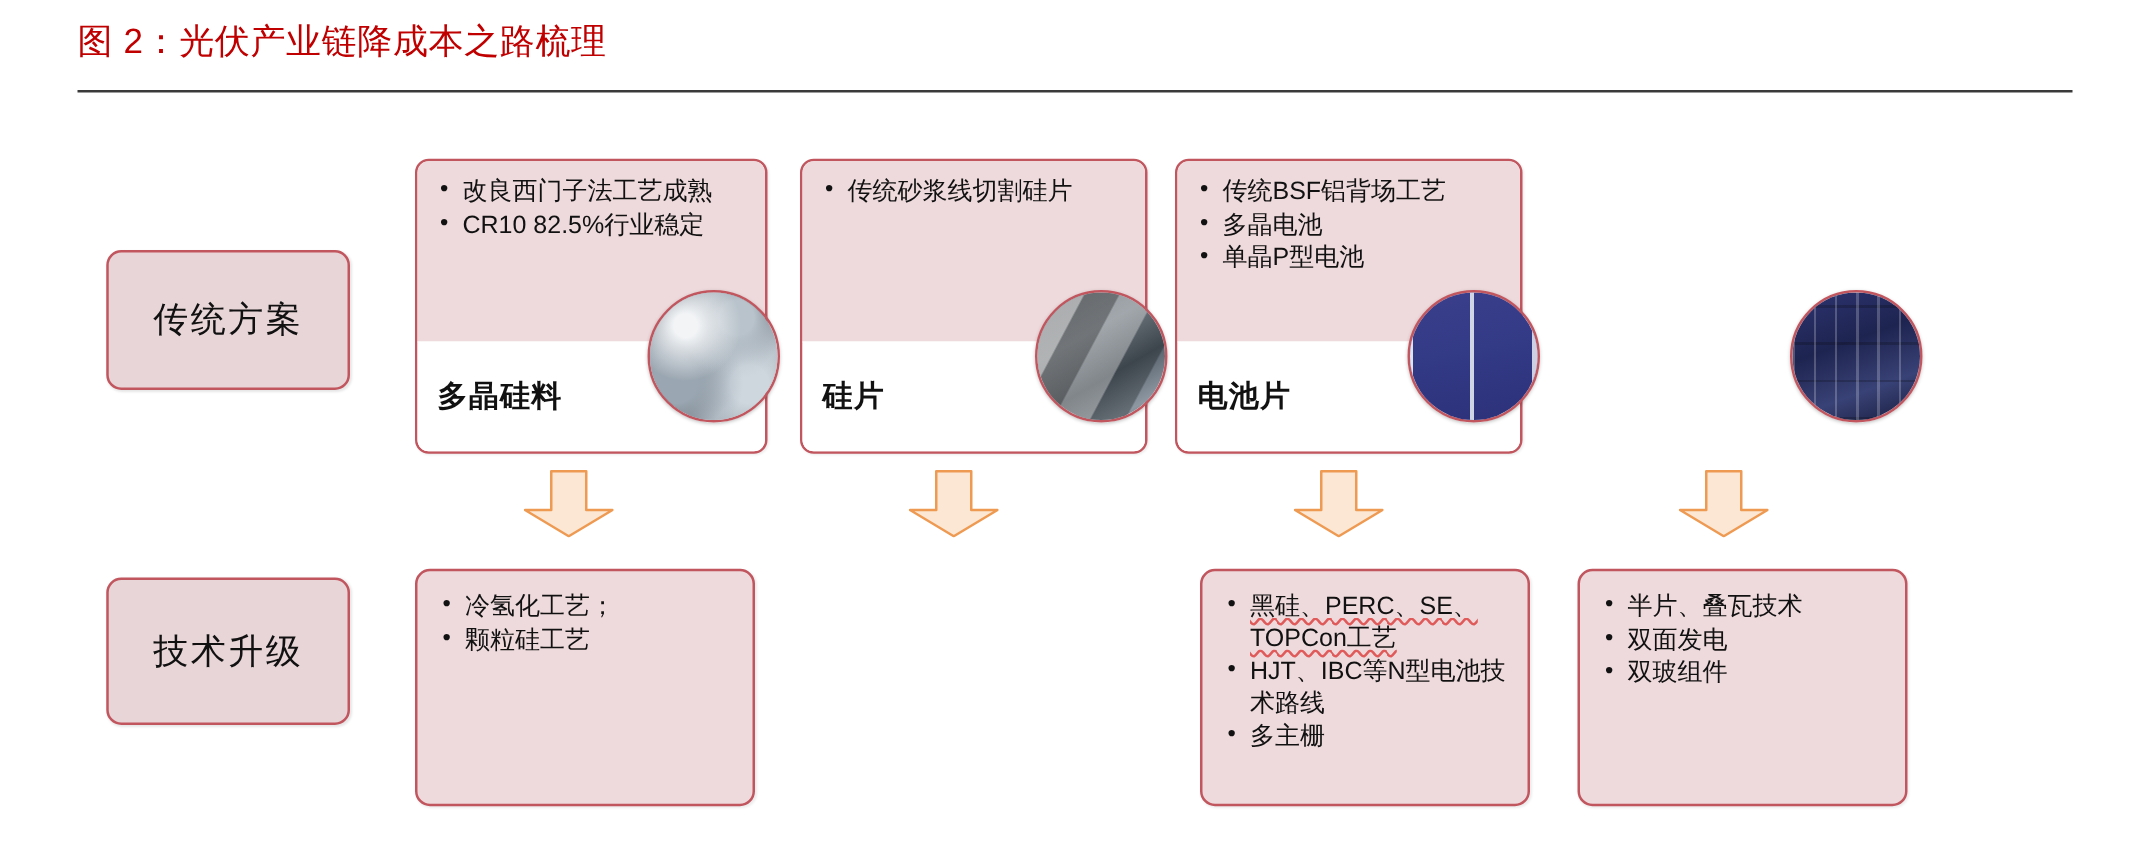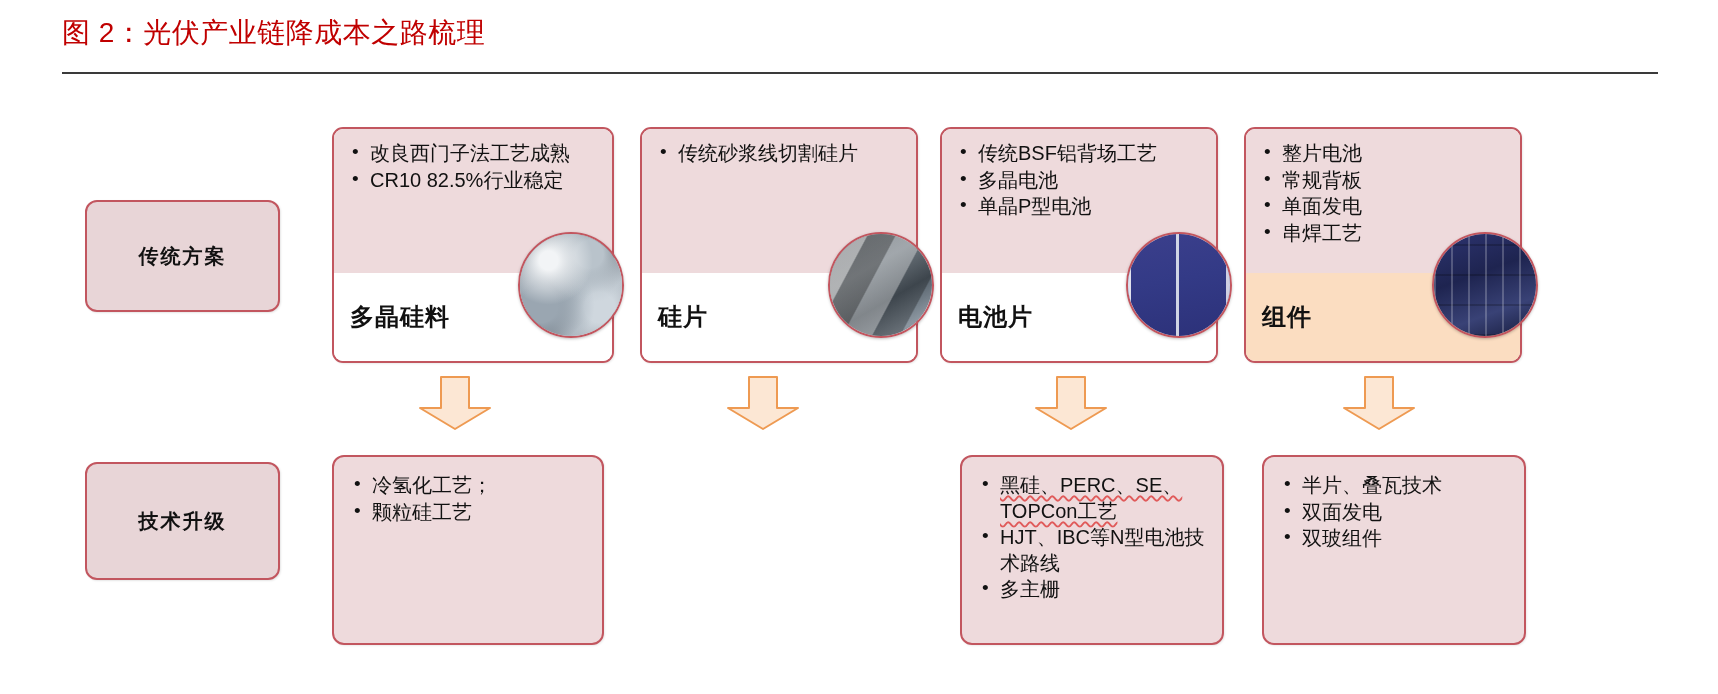--- a/index.html
+++ b/index.html
@@ -31,22 +31,22 @@
 
   
   .stage-label {
     position: absolute;
     background: #e8d5d7;
     border: 2px solid #c2565f;
     border-radius: 12px;
     display: flex;
     align-items: center;
     justify-content: center;
-    font-size: 20px;
-    font-weight: bold;
+    font-size: 28px;
+    font-weight: normal;
     color: #111;
     letter-spacing: 2px;
     box-shadow: 1px 1px 2px rgba(0,0,0,0.10);
   }
   #stage-traditional { left: 85px; top: 200px; width: 195px; height: 112px; }
   #stage-upgrade     { left: 85px; top: 462px; width: 195px; height: 118px; }
 
   
   .chain-card {
     position: absolute;
@@ -224,33 +224,20 @@
       </ul>
     </div>
     <div class="chain-foot">
       <span class="chain-foot-label">电池片</span>
     </div>
   </div>
   <div class="photo" style="left:1126px;">
     <div class="inner ph-cell"></div>
   </div>
 
-  <div class="chain-card" id="chain-3" style="left:1244px; width:278px;">
-    <div class="chain-bullets">
-      <ul class="bl">
-        <li>整片电池</li>
-        <li>常规背板</li>
-        <li>单面发电</li>
-        <li>串焊工艺</li>
-      </ul>
-    </div>
-    <div class="chain-foot accent">
-      <span class="chain-foot-label">组件</span>
-    </div>
-  </div>
   <div class="photo" style="left:1432px;">
     <div class="inner ph-module"></div>
   </div>
 
   <div class="down-arrow" style="left:419px;">
     <svg viewBox="0 0 72 54">
         <polygon points="22,1 50,1 50,32 71,32 36,53 1,32 22,32" fill="#fce7d4" stroke="#ee9a52" stroke-width="2" stroke-linejoin="round"></polygon>
       </svg>
   </div>
   <div class="down-arrow" style="left:727px;">

